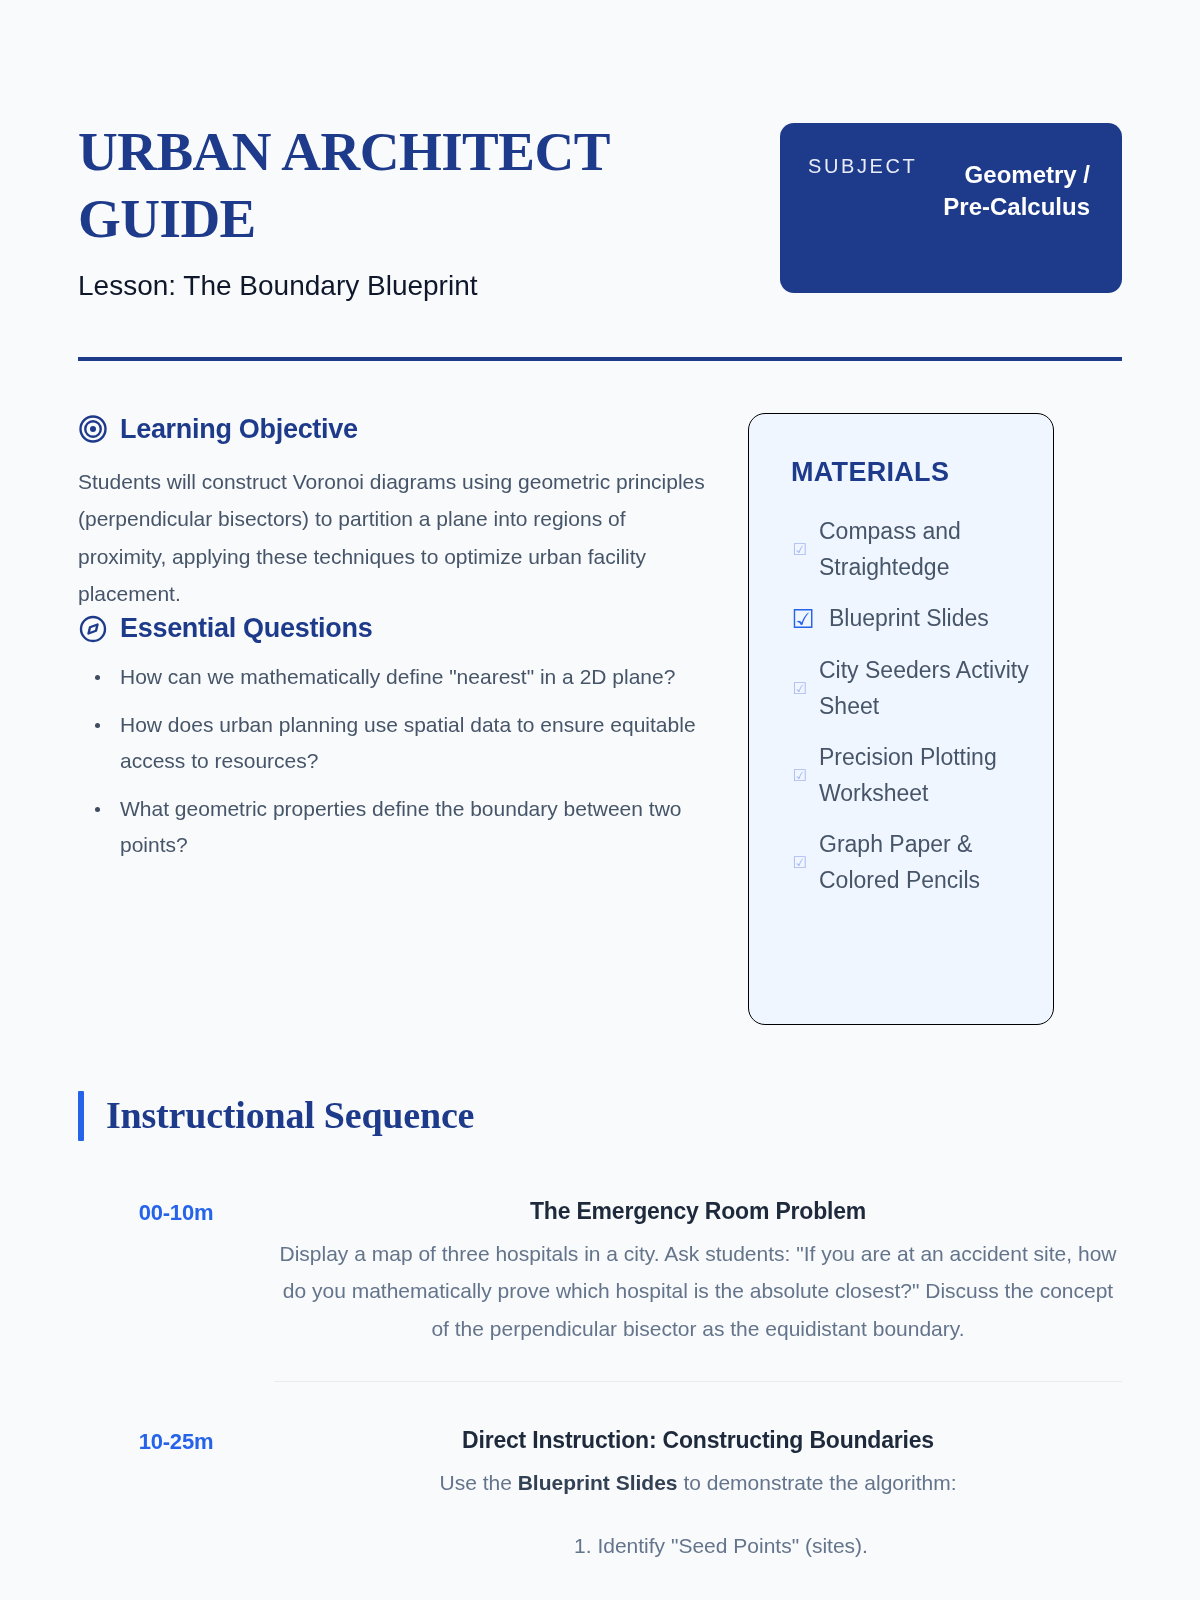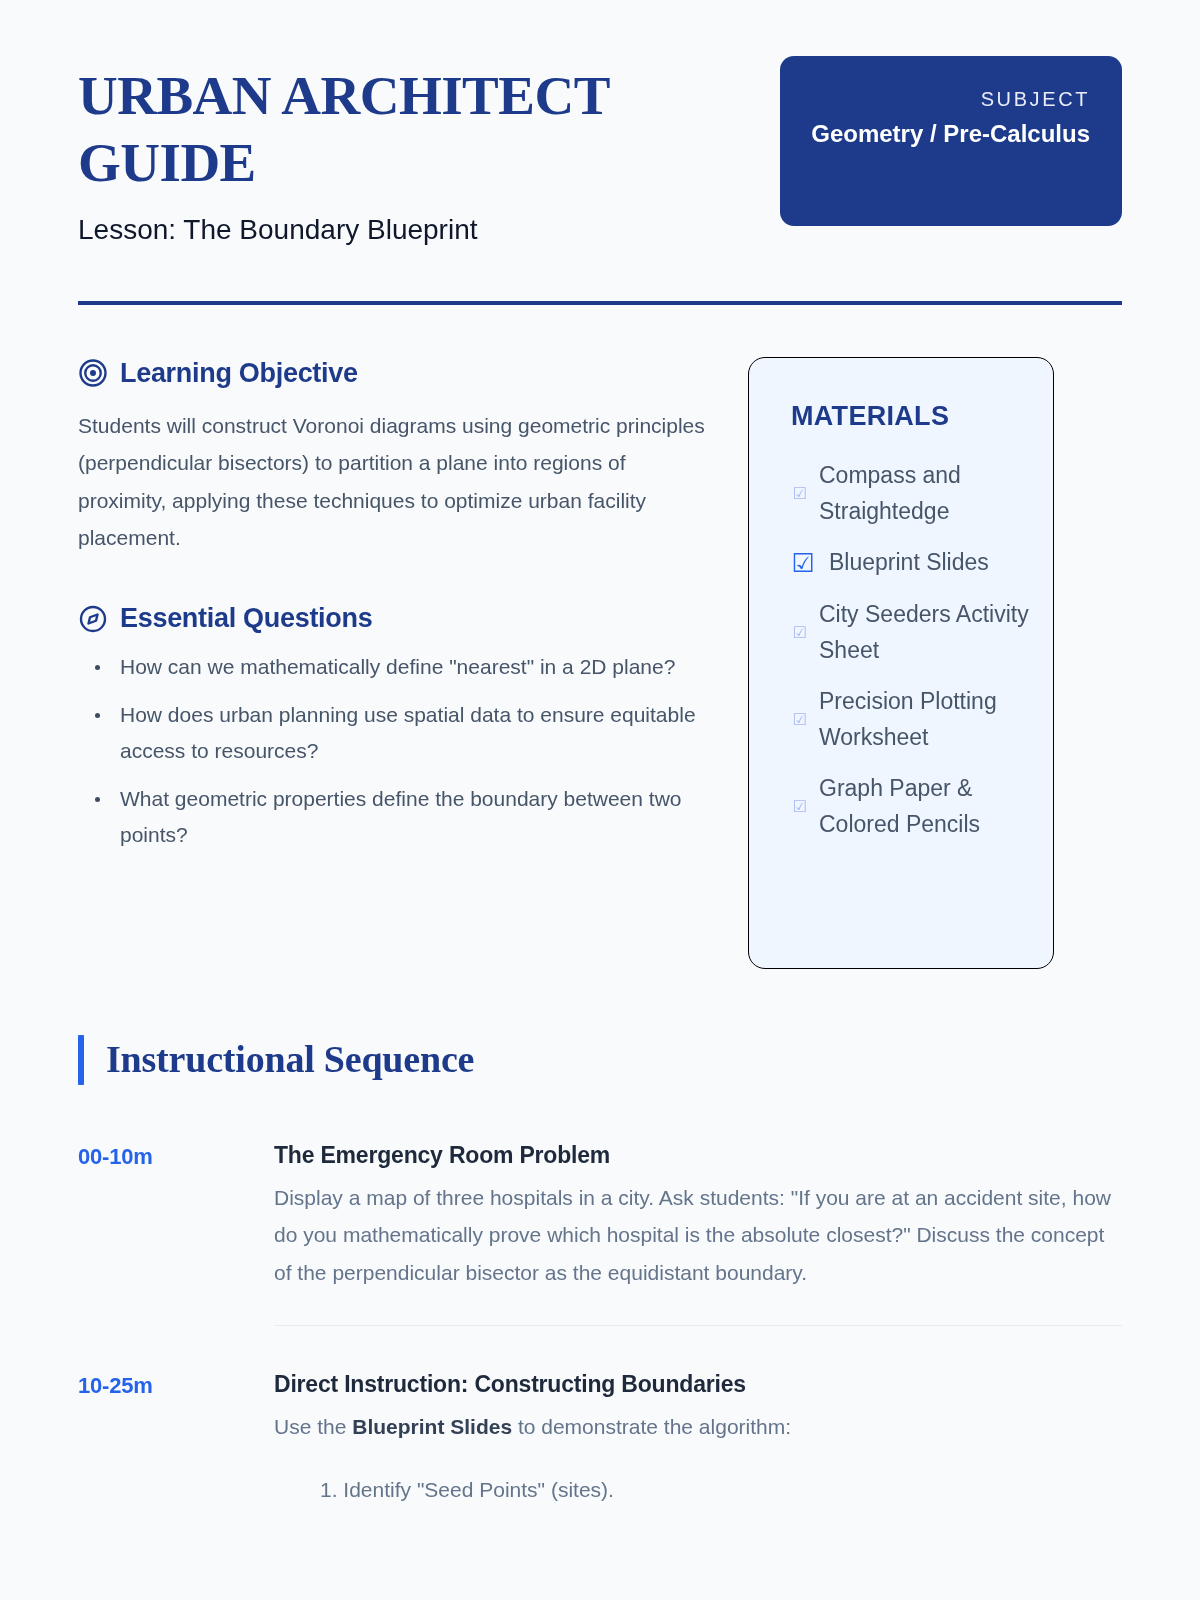--- a/index.html
+++ b/index.html
@@ -20,23 +20,23 @@
     position: relative;
     width: 1200px;
     height: 1600px;
     padding: 0 78px;
     overflow: hidden;
   }
 
   
   .header {
     display: flex;
-    align-items: flex-start;
+    align-items: center;
     justify-content: space-between;
-    padding-top: 56px;
+    padding-top: 112px;
     gap: 57px;
   }
 
   .title-block { flex: 1 1 auto; min-width: 0; padding-top: 6px; }
 
   .doc-title {
     font-family: "Liberation Serif", serif;
     font-weight: 700;
     font-size: 55px;
     line-height: 1.22;
@@ -55,21 +55,21 @@
 
   .subject-badge {
     flex: 0 0 auto;
     width: 342px;
     min-height: 170px;
     background: #1e3a8a;
     border-radius: 14px;
     padding: 30px 32px 30px 28px;
     text-align: right;
     display: flex;
-    flex-direction: column;
+    flex-direction: row;
     justify-content: flex-start;
   }
 
   .subject-label {
     font-size: 20px;
     font-weight: 400;
     letter-spacing: 2.6px;
     color: #e8edf9;
     line-height: 1.3;
   }
@@ -122,21 +122,21 @@
   }
 
   .objective-text {
     margin-top: 18px;
     font-size: 21px;
     line-height: 1.78;
     color: #475569;
     max-width: 640px;
   }
 
-  .eq-head { margin-top: 46px; }
+  .eq-head { }
 
   .eq-list {
     margin-top: 14px;
     list-style: none;
   }
 
   .eq-list li {
     position: relative;
     padding-left: 42px;
     margin-bottom: 12px;
@@ -229,21 +229,21 @@
 
   .seq-heading-text {
     font-family: "Liberation Serif", serif;
     font-weight: 700;
     font-size: 38px;
     line-height: 1.2;
     letter-spacing: -0.2px;
     color: #1e3a8a;
   }
 
-  .seq-list { margin-top: 54px; }
+  .seq-list { margin-top: 54px; text-align: center; }
 
   .seq-item {
     display: flex;
     gap: 0;
     align-items: flex-start;
   }
 
   .seq-time {
     flex: 0 0 196px;
     width: 196px;

